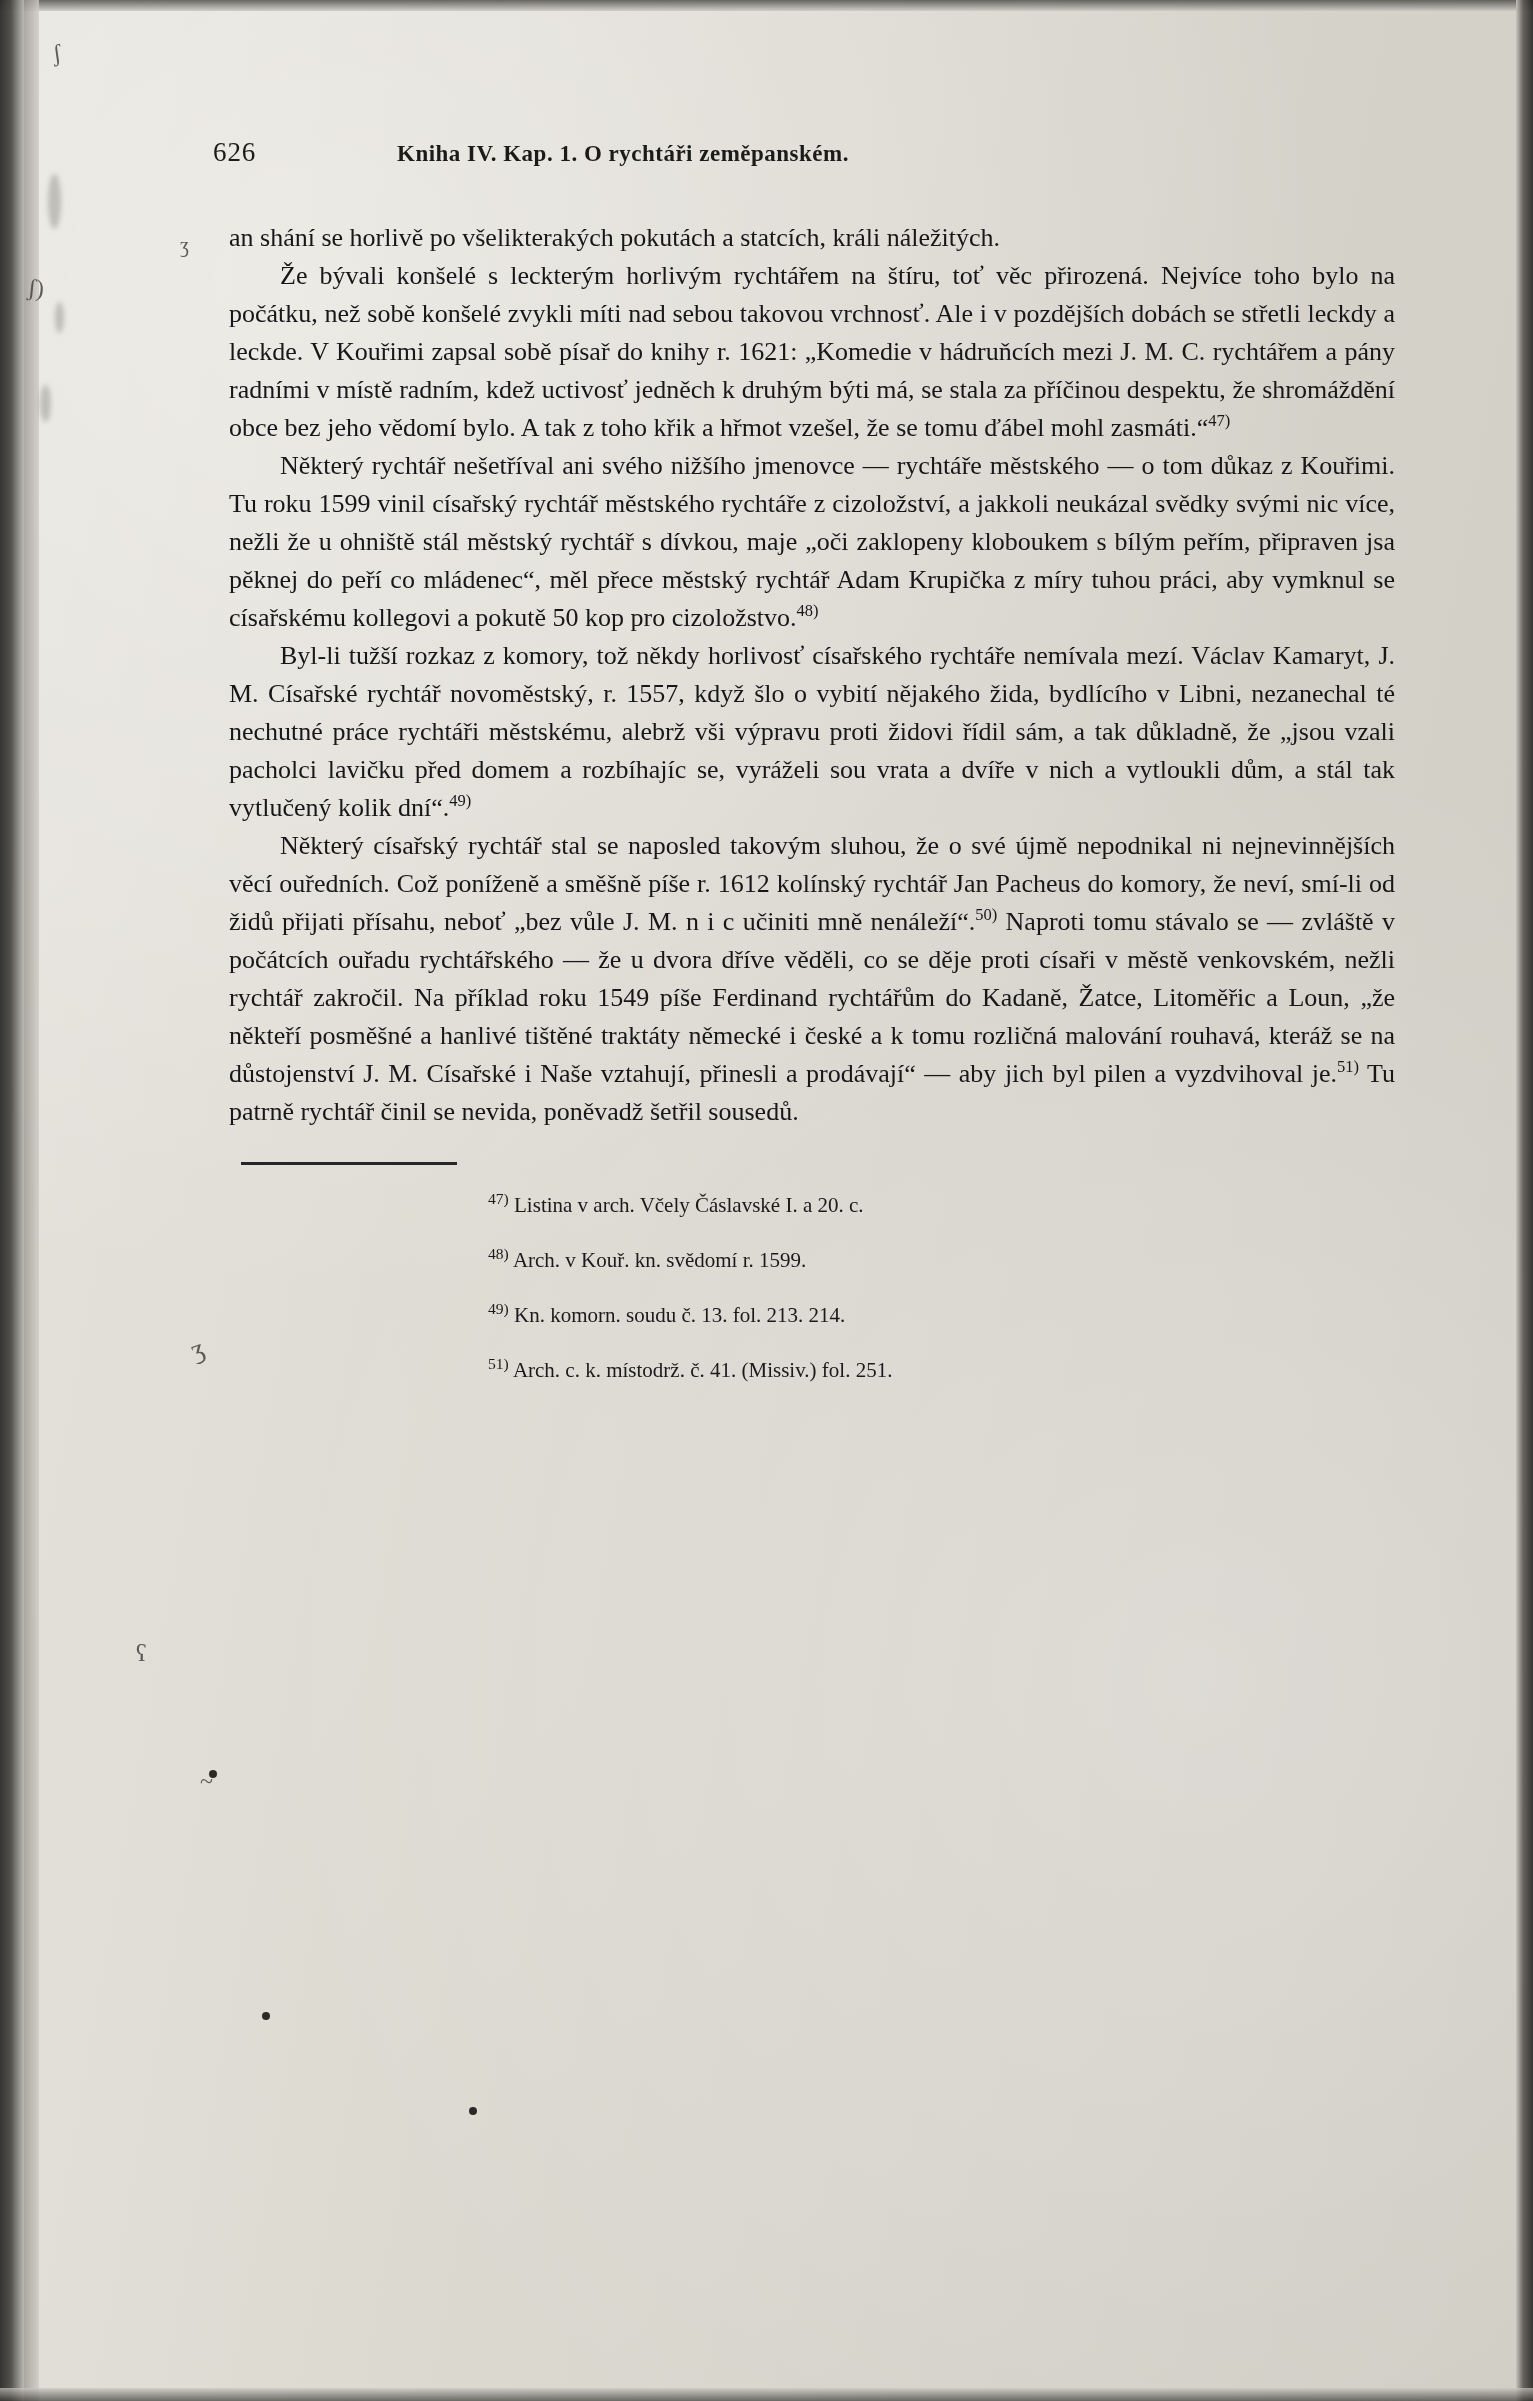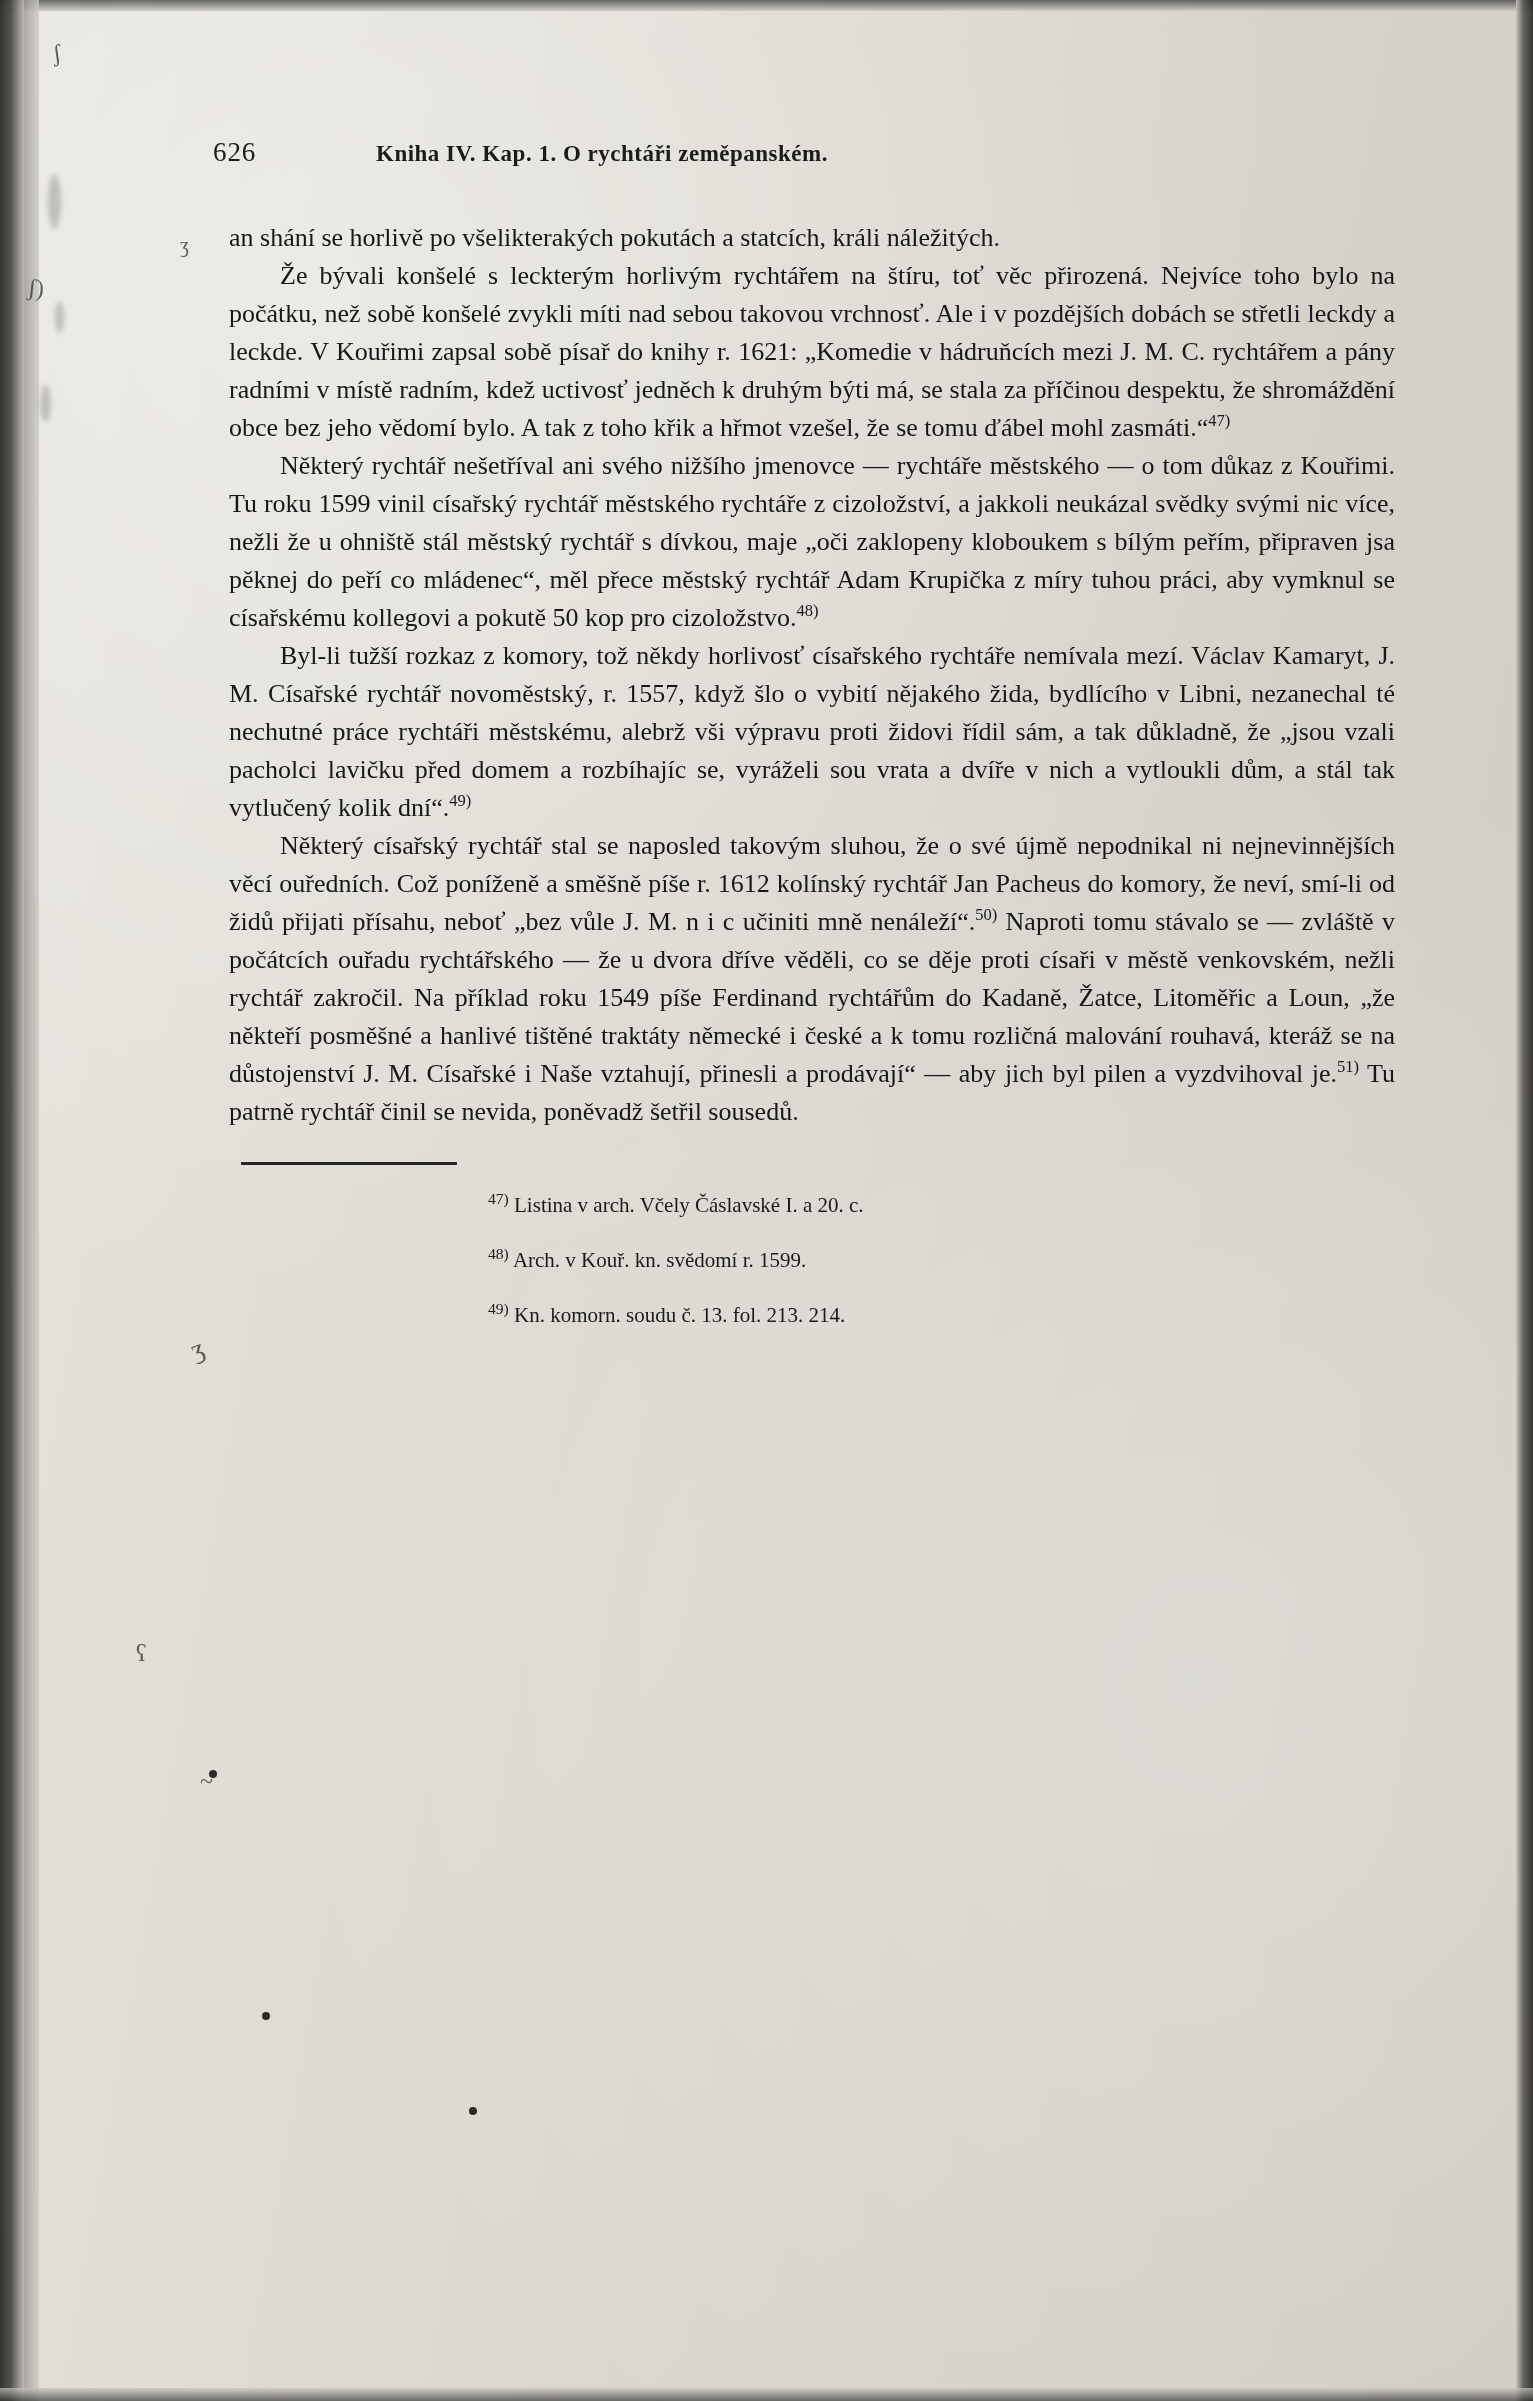--- a/index.html
+++ b/index.html
@@ -83,21 +83,21 @@
     font-size: 27px;
     letter-spacing: 0.9px;
     color: #1c1c1a;
     width: 110px;
   }
   .running-head {
     font-size: 23px;
     font-weight: bold;
     letter-spacing: 0.5px;
     color: #1b1b19;
-    margin-left: 53px;
+    margin-left: 74px;
   }
 
   .body-text {
     font-size: 26px;
     line-height: 38px;
     color: #17171a;
     text-align: justify;
     text-justify: inter-word;
     hyphens: manual;
     margin-left: 16px;
@@ -194,17 +194,18 @@
       <p><span>Byl-li tužší rozkaz z komory, tož někdy horlivosť císařského rychtáře nemívala mezí. Václav Kamaryt, J. M. Císařské rychtář novoměstský, r. 1557, když šlo o vybití nějakého žida, bydlícího v Libni, nezanechal té nechutné práce rychtáři městskému, alebrž vši výpravu proti židovi řídil sám, a tak důkladně, že „jsou vzali pacholci lavičku před domem a rozbíhajíc se, vyráželi sou vrata a dvíře v nich a vytloukli dům, a stál tak vytlučený kolik dní“.</span><sup>49)</sup></p>
       <p><span>Některý císařský rychtář stal se naposled takovým sluhou, že o své újmě nepodnikal ni nejnevinnějších věcí ouředních. Což poníženě a směšně píše r. 1612 kolínský rychtář Jan Pacheus do komory, že neví, smí-li od židů přijati přísahu, neboť „bez vůle J. M. n i c učiniti mně nenáleží“.</span><sup>50)</sup> <span>Naproti tomu stávalo se — zvláště v počátcích ouřadu rychtářského — že u dvora dříve věděli, co se děje proti císaři v městě venkovském, nežli rychtář zakročil. Na příklad roku 1549 píše Ferdinand rychtářům do Kadaně, Žatce, Litoměřic a Loun, „že někteří posměšné a hanlivé tištěné traktáty německé i české a k tomu rozličná malování rouhavá, kteráž se na důstojenství J. M. Císařské i Naše vztahují, přinesli a prodávají“ — aby jich byl pilen a vyzdvihoval je.</span><sup>51)</sup> <span>Tu patrně rychtář činil se nevida, poněvadž šetřil sousedů.</span></p>
     </div>
 
     <div class="notes-rule"></div>
 
     <div class="notes">
       <div><sup>47)</sup> <span>Listina v arch. Včely Čáslavské I. a 20. c.</span></div>
       <div><sup>48)</sup> <span>Arch. v Kouř. kn. svědomí r. 1599.</span></div>
       <div><sup>49)</sup> <span>Kn. komorn. soudu č. 13. fol. 213. 214.</span></div>
+      <div><sup>51)</sup> <span>Arch. c. k. místodrž. č. 41. (Missiv.) fol. 251.</span></div>
     </div>
 
   </div>
 </div>
 
 
 </body></html>

